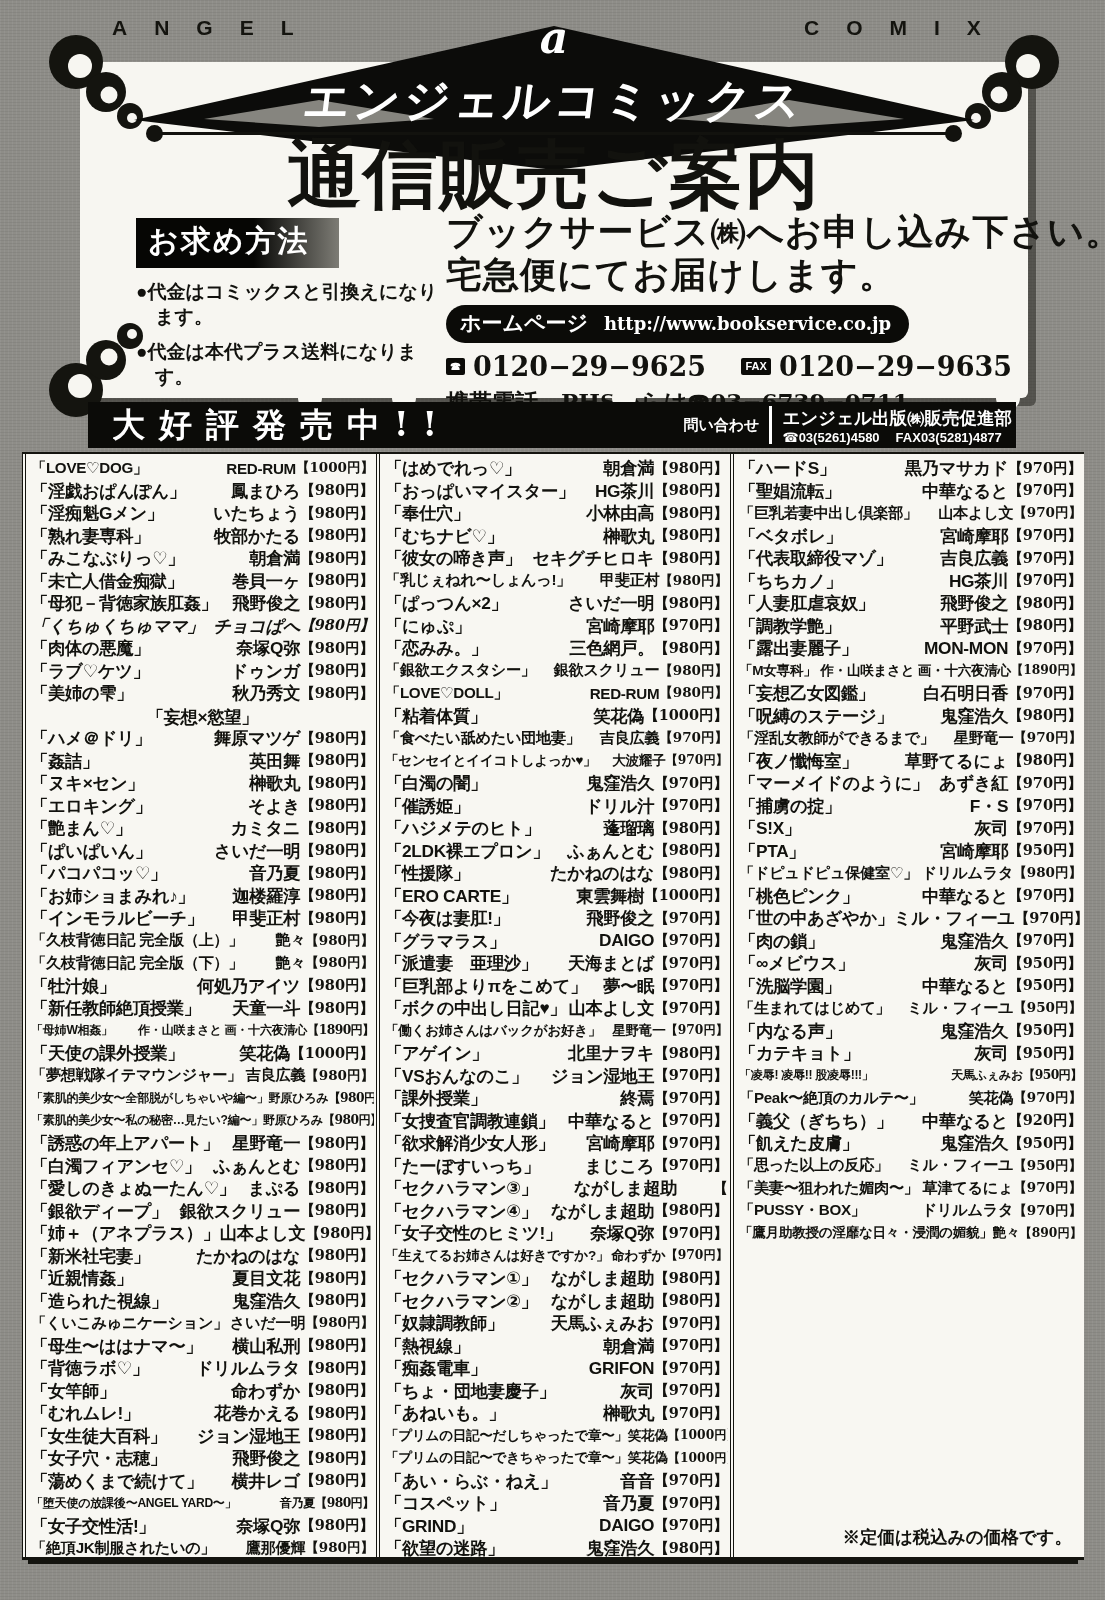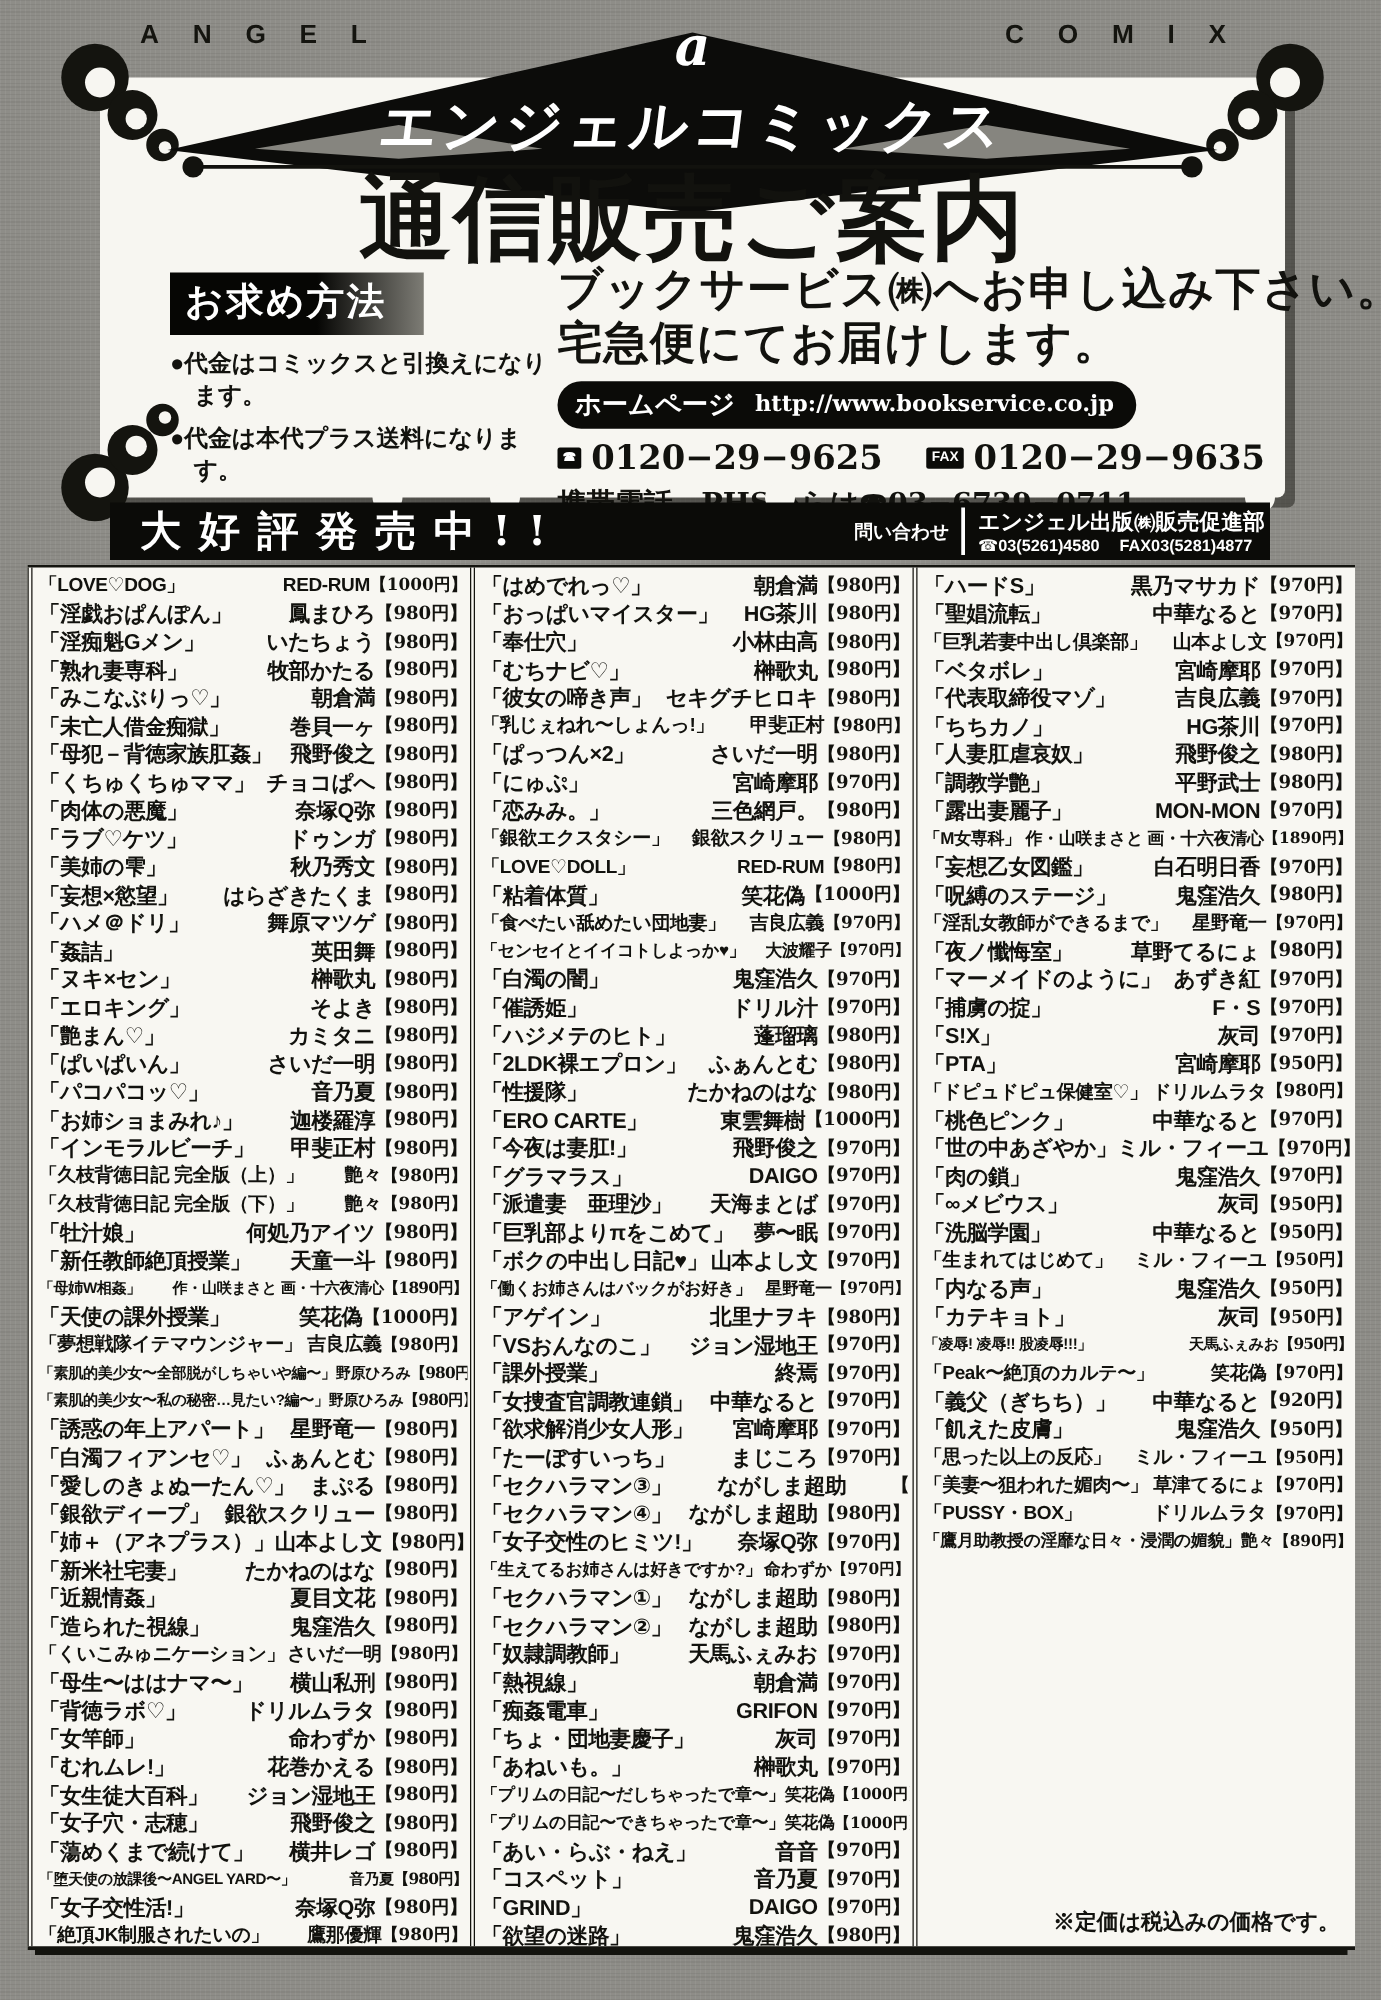--- a/index.html
+++ b/index.html
@@ -203,41 +203,41 @@
       <div class="row" style="font-size: 17.3px;">
         <span class="t">「未亡人借金痴獄」</span>
         <span class="a">巻貝一ヶ</span>
         <span class="p" style="font-size: 14.5px;">【980円】</span>
       </div>
       <div class="row" style="font-size: 17.3px;">
         <span class="t">「母犯－背徳家族肛姦」</span>
         <span class="a">飛野俊之</span>
         <span class="p" style="font-size: 14.5px;">【980円】</span>
       </div>
-      <div class="row" style="font-size: 17.3px;">
+      <div class="row" style="font-size: 17.3px; font-style: italic;">
         <span class="t">「くちゅくちゅママ」</span>
         <span class="a">チョコぱへ</span>
         <span class="p" style="font-size: 14.5px;">【980円】</span>
       </div>
       <div class="row" style="font-size: 17.3px;">
         <span class="t">「肉体の悪魔」</span>
         <span class="a">奈塚Q弥</span>
         <span class="p" style="font-size: 14.5px;">【980円】</span>
       </div>
       <div class="row" style="font-size: 17.3px;">
         <span class="t">「ラブ♡ケツ」</span>
         <span class="a">ドゥンガ</span>
         <span class="p" style="font-size: 14.5px;">【980円】</span>
       </div>
       <div class="row" style="font-size: 17.3px;">
         <span class="t">「美姉の雫」</span>
         <span class="a">秋乃秀文</span>
         <span class="p" style="font-size: 14.5px;">【980円】</span>
       </div>
-      <div class="row" style="font-size: 17.3px;">
+      <div class="row" style="font-size: 17.3px; flex-direction: column;">
         <span class="t">「妄想×慾望」</span>
         <span class="a">はらざきたくま</span>
         <span class="p" style="font-size: 14.5px;">【980円】</span>
       </div>
       <div class="row" style="font-size: 17.3px;">
         <span class="t">「ハメ＠ドリ」</span>
         <span class="a">舞原マツゲ</span>
         <span class="p" style="font-size: 14.5px;">【980円】</span>
       </div>
       <div class="row" style="font-size: 17.3px;">

